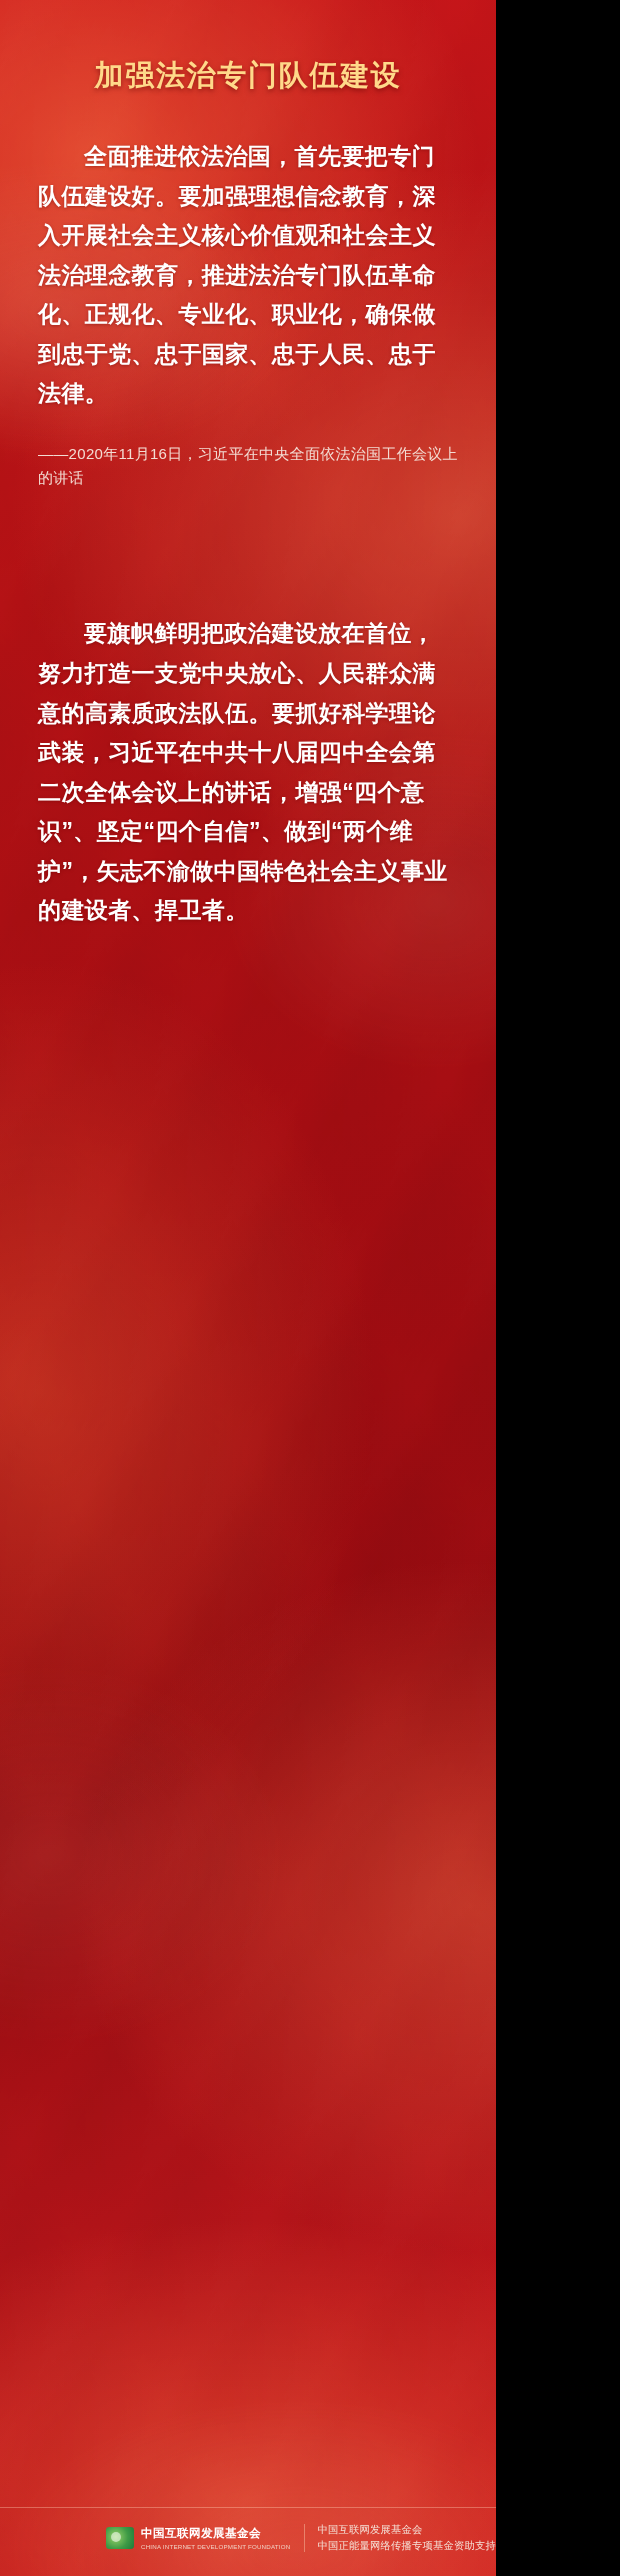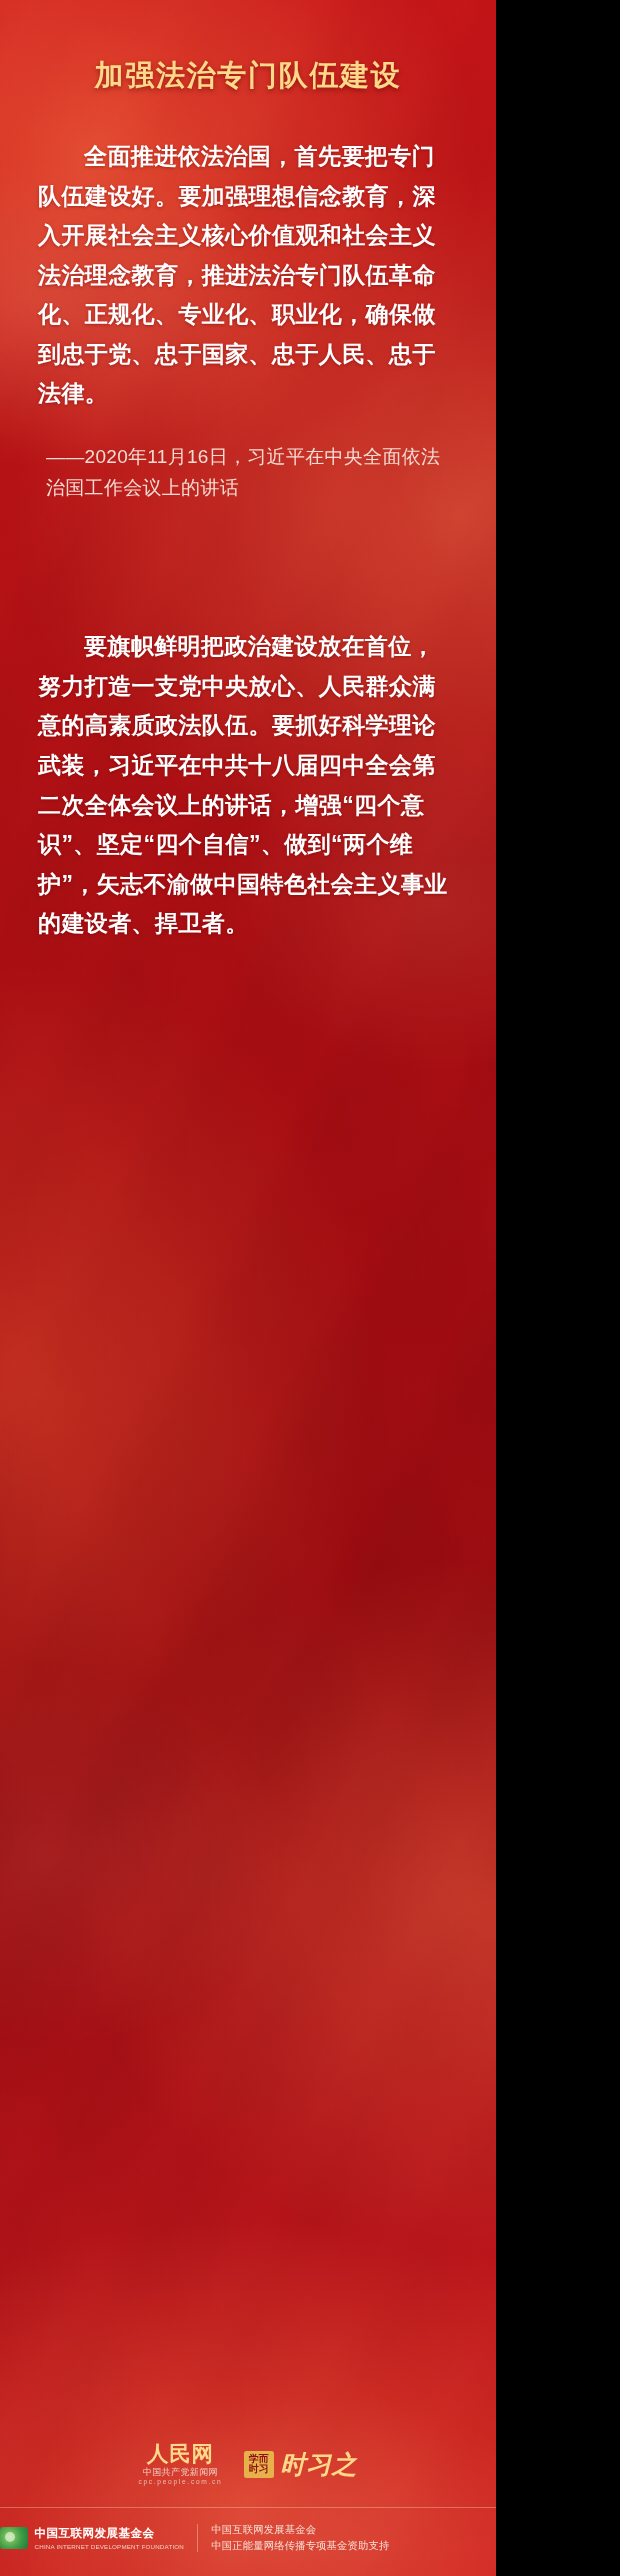--- a/index.html
+++ b/index.html
@@ -77,25 +77,24 @@
     font-size: 23px;
     line-height: 1.72;
     text-indent: 2em;
     font-weight: bold;
     letter-spacing: 0.4px;
     text-shadow: 0 0.8px 3.3px rgba(100,0,0,0.45);
     font-family: "Liberation Sans", "DejaVu Sans", sans-serif;
   }
   .source {
     color: #f3dcd3;
-    font-size: 19px;
+    font-size: 15px;
     line-height: 1.62;
     margin-top: 28px;
     letter-spacing: 0.3px;
-    margin-left: 8px;
   }
   .block-1 { margin-top: 41px; }
   .block-2 { margin-top: 124px; }
   .block-3 { margin-top: 124px; }
 
   
   .footer {
     position: absolute;
     left: 0;
     right: 0;
@@ -155,21 +154,21 @@
     font-weight: bold;
     font-style: italic;
     font-family: "Liberation Serif", "DejaVu Serif", serif;
     letter-spacing: 0.8px;
   }
   .sponsors {
     border-top: 0.8px solid rgba(255,220,190,0.35);
     padding-top: 13.2px;
     display: flex;
     align-items: center;
-    justify-content: flex-start;
+    justify-content: flex-end;
     gap: 13.2px;
   }
   .sponsor-left {
     display: flex;
     align-items: center;
     gap: 6.6px;
   }
   .sponsor-mark {
     width: 28px;
     height: 21.5px;
@@ -227,31 +226,20 @@
     </div>
 
     <div class="block block-2">
       <p class="quote">要旗帜鲜明把政治建设放在首位，努力打造一支党中央放心、人民群众满意的高素质政法队伍。要抓好科学理论武装，习近平在中共十八届四中全会第二次全体会议上的讲话，增强“四个意识”、坚定“四个自信”、做到“两个维护”，矢志不渝做中国特色社会主义事业的建设者、捍卫者。</p>
     </div>
 
 
   </div>
 
   <div class="footer">
-    <div class="logos">
-      <div class="people-logo">
-        <div class="cn">人民网</div>
-        <div class="sub">中国共产党新闻网</div>
-        <div class="dom">cpc.people.com.cn</div>
-      </div>
-      <div class="brand-badge">
-        <div class="seal">学而时习</div>
-        <div class="name">时习之</div>
-      </div>
-    </div>
 
     <div class="sponsors">
       <div class="sponsor-left">
         <div class="sponsor-mark"></div>
         <div class="txt">
           <div class="l1">中国互联网发展基金会</div>
           <div class="l2">CHINA INTERNET DEVELOPMENT FOUNDATION</div>
         </div>
       </div>
       <div class="sponsor-divider"></div>

